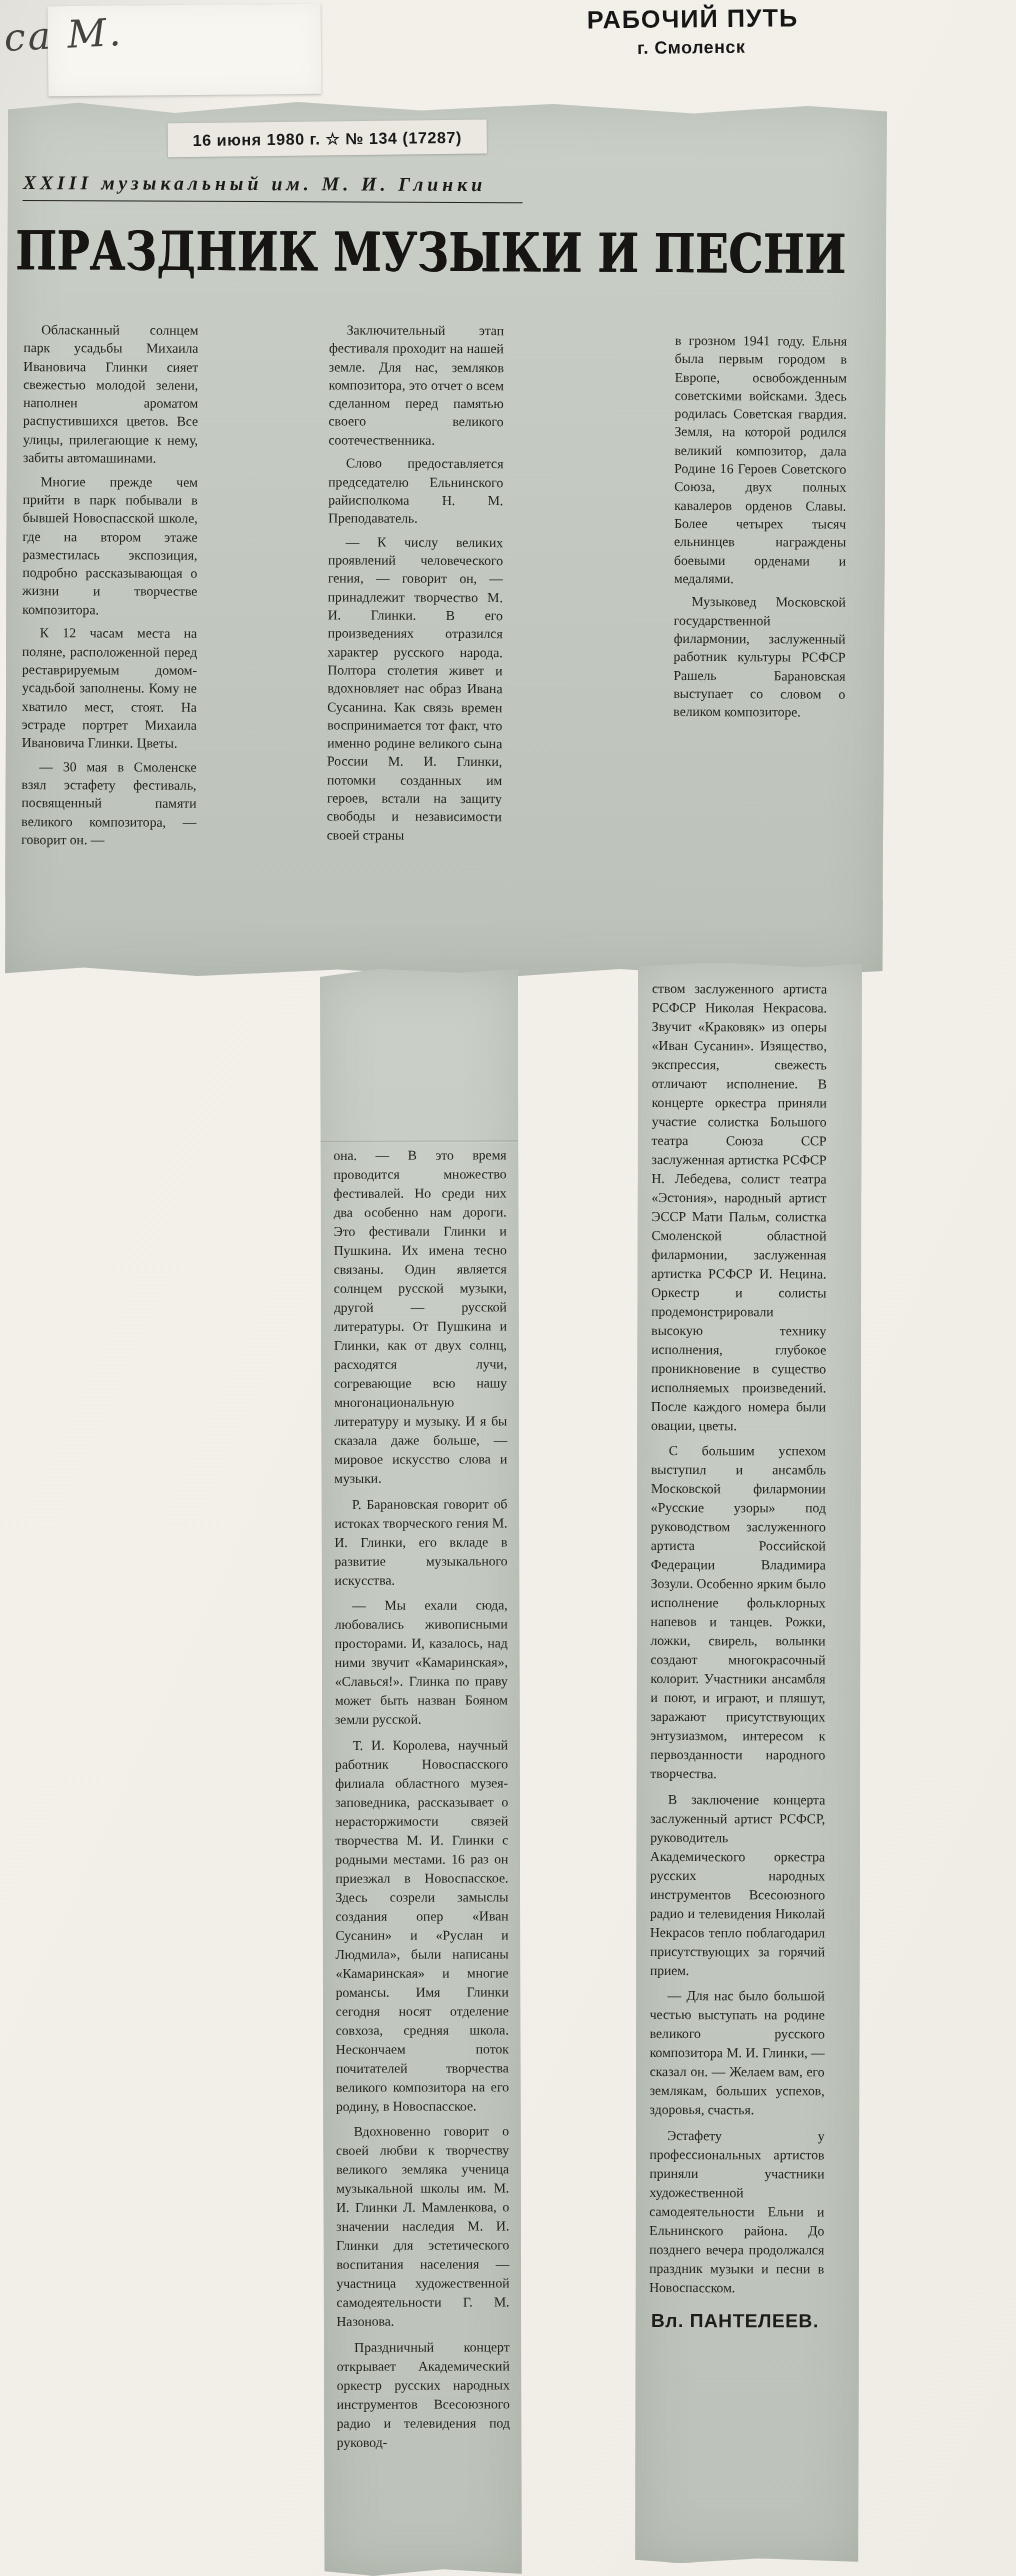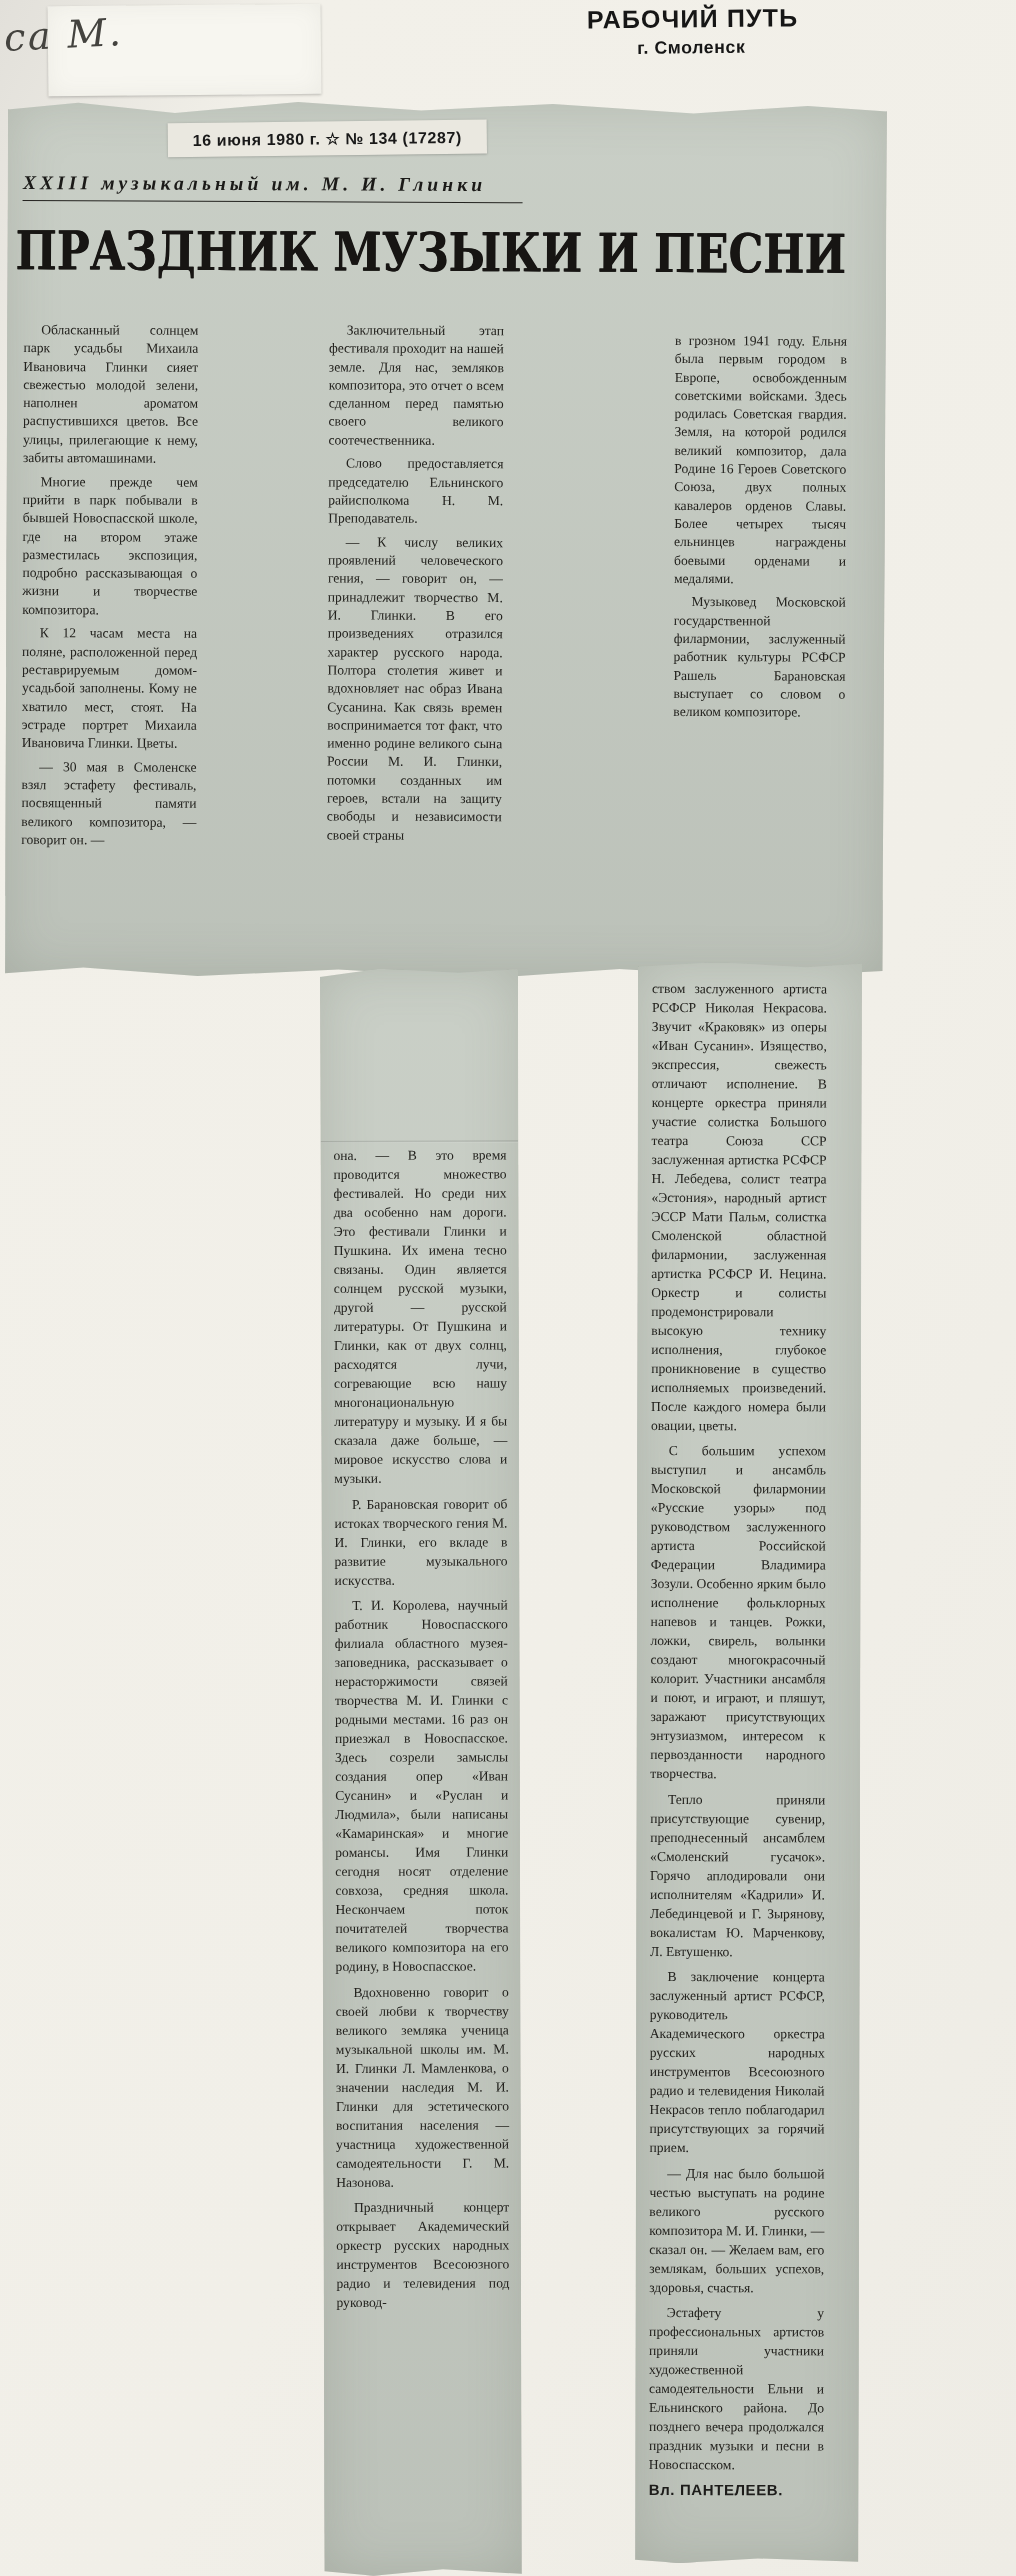--- a/index.html
+++ b/index.html
@@ -83,23 +83,23 @@
     text-align:justify; text-indent:17.7px; color:#23221e;
   }
   .bottom-col p { line-height:19px; margin-bottom:6.5px; }
   .col p.cont { text-indent:0; }
   .col-1  { left:16.5px;  top:222px; width:175px; }
   .col-2t { left:322px; top:221px; width:175px; }
   .col-3t { left:668px; top:230px; width:172px; }
   .col-2b { left:13px; top:177px; width:173px; }
   .col-3b { left:14px; top:16.5px;  width:175px; }
   .byline {
-    margin-top:7px; padding-right:3.5px; text-align:left;
+    margin-top:13px; padding-right:3.5px; text-align:center;
     font-family:"Liberation Sans", sans-serif; font-weight:bold;
-    font-size:15px; letter-spacing:0.6px; color:#1d1c1a;
+    font-size:19px; letter-spacing:0.6px; color:#1d1c1a;
   }
 </style>
 </head>
 <body>
 
 <div class="scan">
 
   <div class="white-card"></div>
   <div class="handwriting">са М.</div>
 
@@ -135,31 +135,31 @@
       <p class="cont">в грозном 1941 году. Ельня была первым городом в Европе, освобожденным советскими войсками. Здесь родилась Советская гвардия. Земля, на которой родился великий композитор, дала Родине 16 Героев Советского Союза, двух полных кавалеров орденов Славы. Более четырех тысяч ельнинцев награждены боевыми орденами и медалями.</p>
       <p>Музыковед Московской государственной филармонии, заслуженный работник культуры РСФСР Рашель Барановская выступает со словом о великом композиторе.</p>
     </div>
   </div>
 
   <div class="paper clip-mid">
     <div class="seam"></div>
     <div class="col bottom-col col-2b">
       <p class="cont">она. — В это время проводится множество фестивалей. Но среди них два особенно нам дороги. Это фестивали Глинки и Пушкина. Их имена тесно связаны. Один является солнцем русской музыки, другой — русской литературы. От Пушкина и Глинки, как от двух солнц, расходятся лучи, согревающие всю нашу многонациональную литературу и музыку. И я бы сказала даже больше, — мировое искусство слова и музыки.</p>
       <p>Р. Барановская говорит об истоках творческого гения М. И. Глинки, его вкладе в развитие музыкального искусства.</p>
+      <p>— Мы ехали сюда, любовались живописными просторами. И, казалось, над ними звучит «Камаринская», «Славься!». Глинка по праву может быть назван Бояном земли русской.</p>
       <p>Т. И. Королева, научный работник Новоспасского филиала областного музея-заповедника, рассказывает о нерасторжимости связей творчества М. И. Глинки с родными местами. 16 раз он приезжал в Новоспасское. Здесь созрели замыслы создания опер «Иван Сусанин» и «Руслан и Людмила», были написаны «Камаринская» и многие романсы. Имя Глинки сегодня носят отделение совхоза, средняя школа. Нескончаем поток почитателей творчества великого композитора на его родину, в Новоспасское.</p>
       <p>Вдохновенно говорит о своей любви к творчеству великого земляка ученица музыкальной школы им. М. И. Глинки Л. Мамленкова, о значении наследия М. И. Глинки для эстетического воспитания населения — участница художественной самодеятельности Г. М. Назонова.</p>
       <p>Праздничный концерт открывает Академический оркестр русских народных инструментов Всесоюзного радио и телевидения под руковод-</p>
     </div>
   </div>
 
   <div class="paper clip-right">
     <div class="col bottom-col col-3b">
       <p class="cont">ством заслуженного артиста РСФСР Николая Некрасова. Звучит «Краковяк» из оперы «Иван Сусанин». Изящество, экспрессия, свежесть отличают исполнение. В концерте оркестра приняли участие солистка Большого театра Союза ССР заслуженная артистка РСФСР Н. Лебедева, солист театра «Эстония», народный артист ЭССР Мати Пальм, солистка Смоленской областной филармонии, заслуженная артистка РСФСР И. Нецина. Оркестр и солисты продемонстрировали высокую технику исполнения, глубокое проникновение в существо исполняемых произведений. После каждого номера были овации, цветы.</p>
       <p>С большим успехом выступил и ансамбль Московской филармонии «Русские узоры» под руководством заслуженного артиста Российской Федерации Владимира Зозули. Особенно ярким было исполнение фольклорных напевов и танцев. Рожки, ложки, свирель, волынки создают многокрасочный колорит. Участники ансамбля и поют, и играют, и пляшут, заражают присутствующих энтузиазмом, интересом к первозданности народного творчества.</p>
-      <p>Тепло приняли присутствующие сувенир, преподнесенный ансамблем «Смоленский гусачок». Горячо аплодировали они исполнителям «Кадрили» И. Лебединцевой и Г. Зырянову, вокалистам Ю. Марченкову, Л. Евтушенко.</p>
       <p>В заключение концерта заслуженный артист РСФСР, руководитель Академического оркестра русских народных инструментов Всесоюзного радио и телевидения Николай Некрасов тепло поблагодарил присутствующих за горячий прием.</p>
       <p>— Для нас было большой честью выступать на родине великого русского композитора М. И. Глинки, — сказал он. — Желаем вам, его землякам, больших успехов, здоровья, счастья.</p>
       <p>Эстафету у профессиональных артистов приняли участники художественной самодеятельности Ельни и Ельнинского района. До позднего вечера продолжался праздник музыки и песни в Новоспасском.</p>
       <div class="byline">Вл. ПАНТЕЛЕЕВ.</div>
     </div>
   </div>
 
 </div>
 
 

